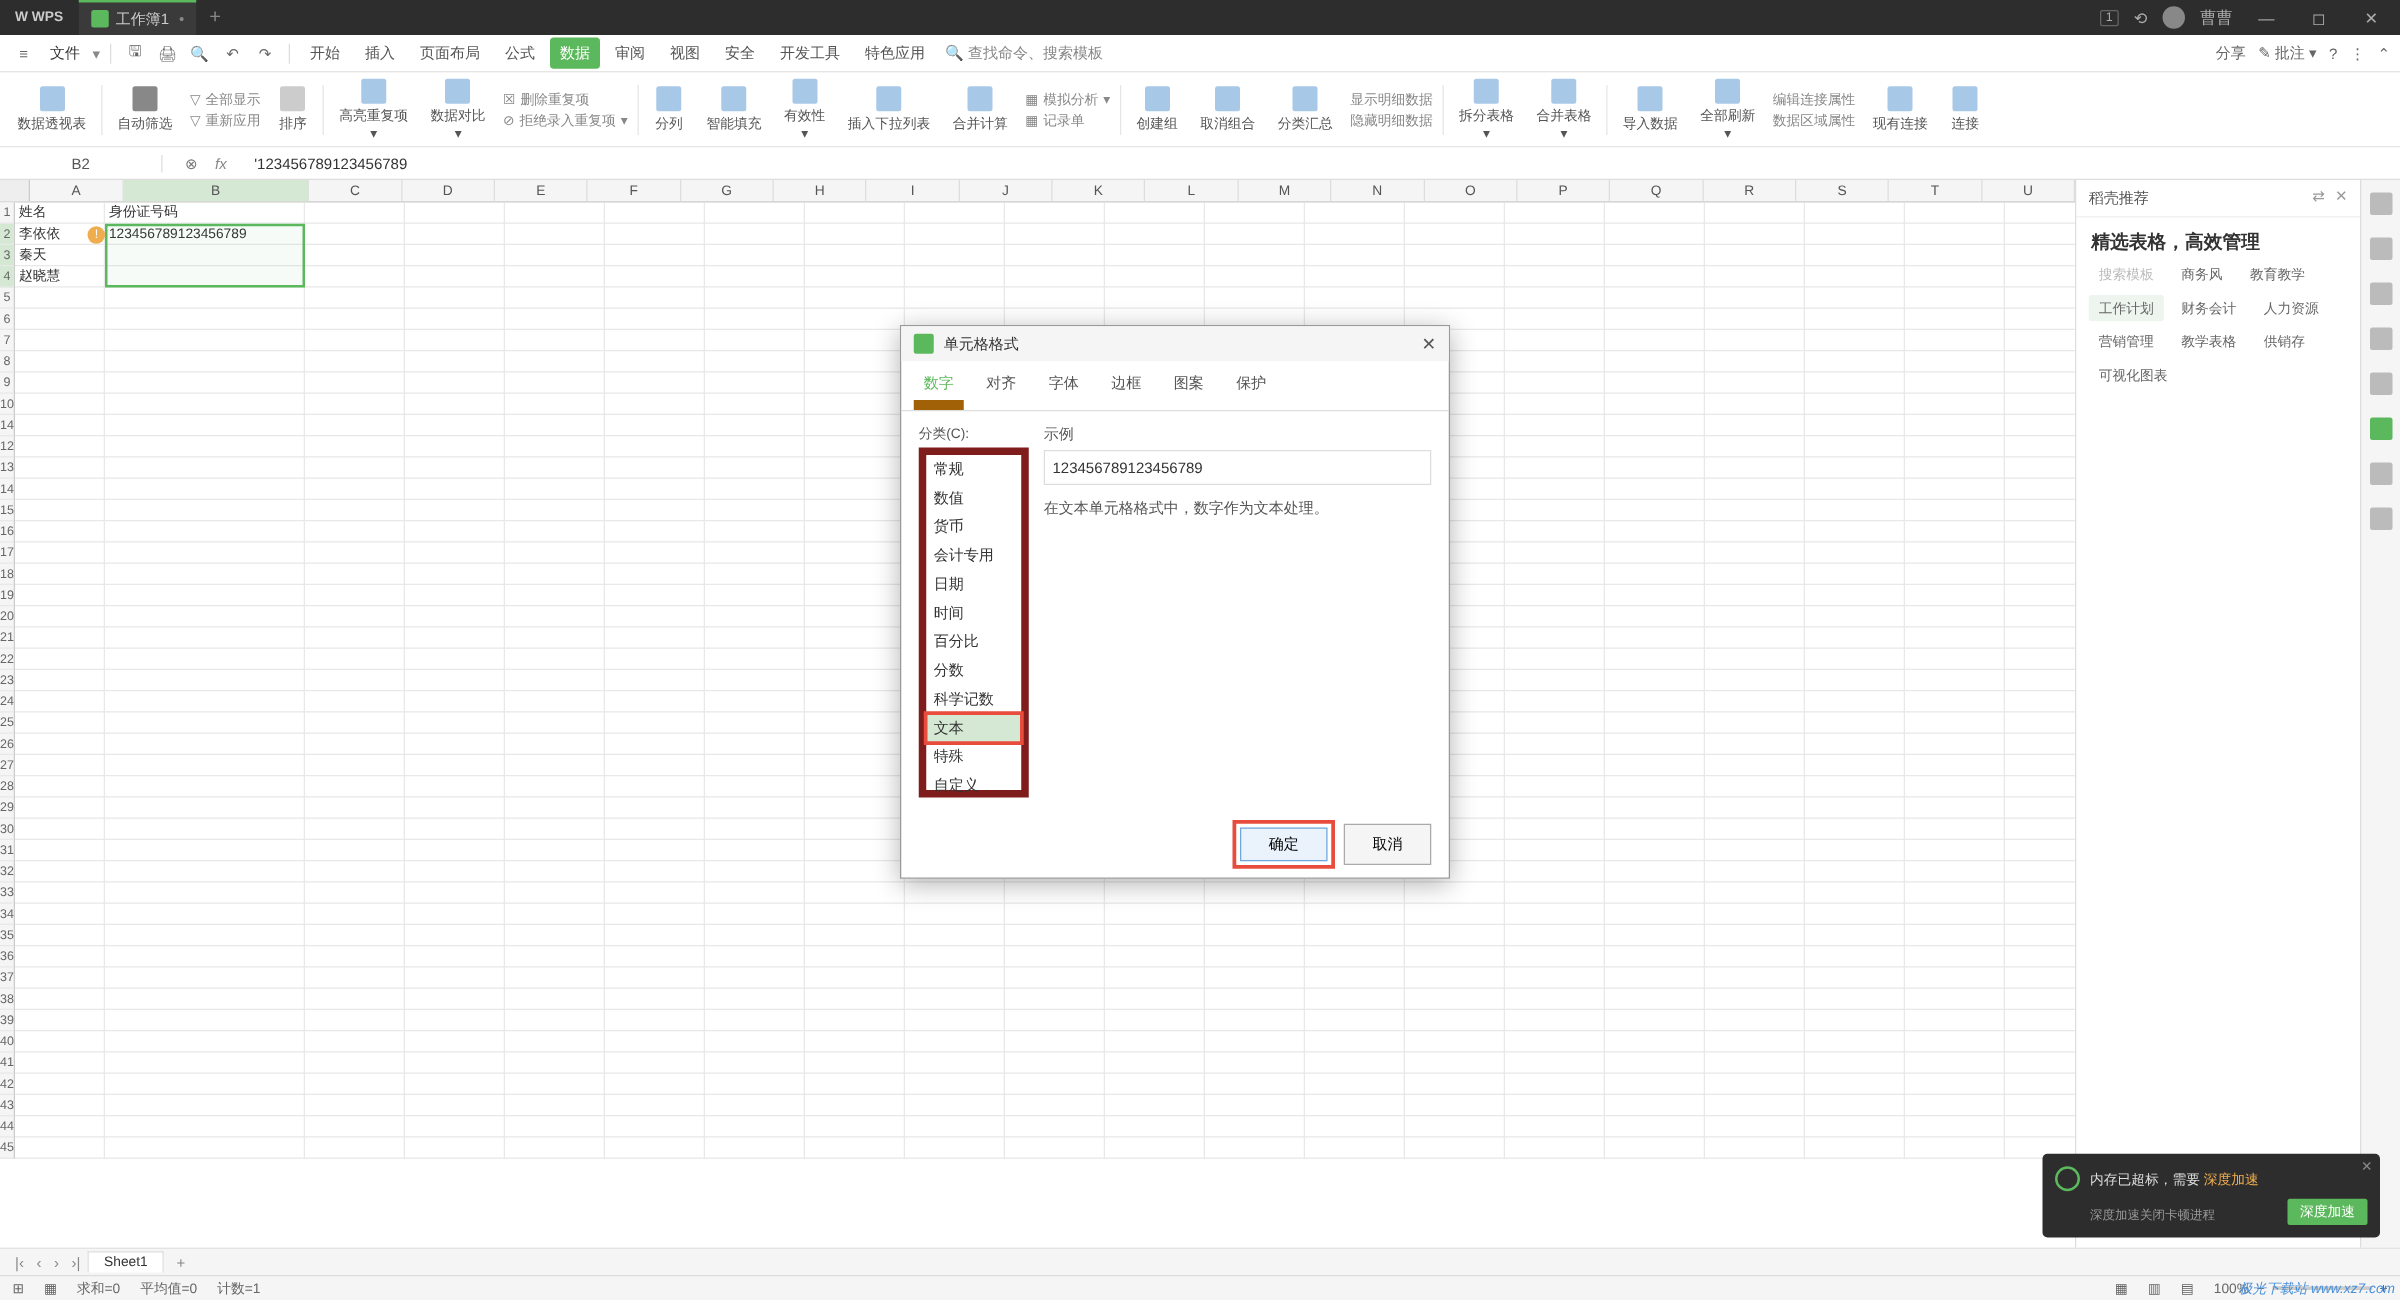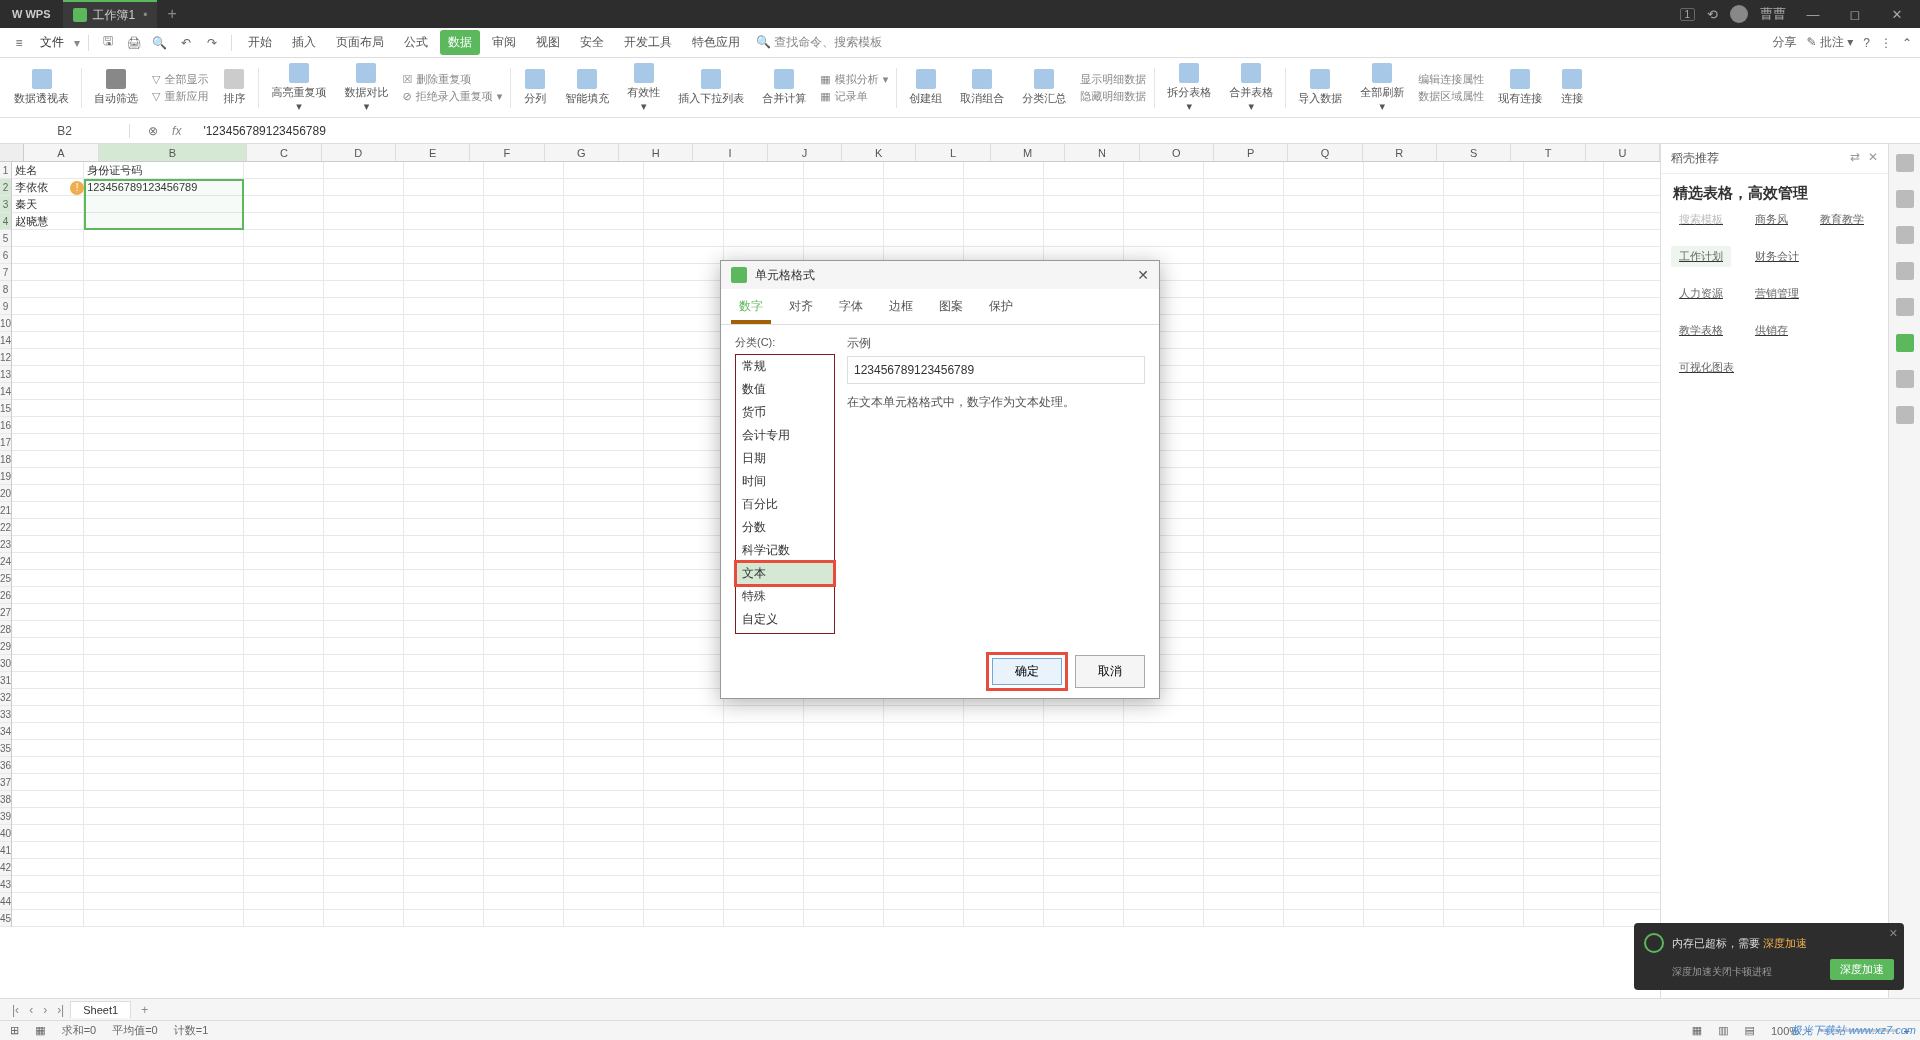--- a/index.html
+++ b/index.html
@@ -64,21 +64,21 @@
 .cell:first-child { width: 72px; }
 .cell.b { width: 160px; }
 .selection { position: absolute; border: 2px solid #5cb85c; background: rgba(92,184,92,0.05); pointer-events: none; }
 .warn-badge { position: absolute; width: 14px; height: 14px; background: #f0ad4e; border-radius: 50%; color: #fff; font-size: 10px; text-align: center; line-height: 14px; }
 
 
 .right-panel { width: 228px; background: #fff; border-left: 1px solid #ddd; display: flex; flex-direction: column; }
 .panel-header { padding: 6px 10px; display: flex; color: #555; font-size: 12px; border-bottom: 1px solid #eee; }
 .panel-title { padding: 10px 12px 2px; font-size: 15px; font-weight: bold; color: #333; }
 .panel-sub { padding: 0 12px 8px; font-size: 11px; color: #888; }
-.panel-tags { display: flex; flex-wrap: wrap; gap: 16px; padding: 4px 10px; text-decoration: underline; }
+.panel-tags { display: flex; flex-wrap: wrap; gap: 6px; padding: 4px 10px; }
 .tag { padding: 3px 8px; font-size: 11px; color: #666; border-radius: 2px; cursor: pointer; }
 .tag.hl { background: #eef5ee; }
 .panel-templates { padding: 8px; display: flex; flex-direction: column; gap: 10px; overflow: auto; }
 .template-card { background: #fff; border: 1px solid #eee; border-radius: 3px; box-shadow: 0 1px 3px rgba(0,0,0,0.05); }
 .template-img { height: 100px; background: linear-gradient(135deg,#1a4d5c,#2a6d7c); display: flex; align-items: center; justify-content: center; color: #fff; font-size: 10px; }
 .template-img.light { background: #f5f0e8; color: #888; }
 .template-img.planner { background: #fdf6ec; color: #a88; }
 .template-img.brown { background: linear-gradient(#8a7355,#a89070); }
 .template-label { padding: 6px; text-align: center; font-size: 11px; color: #555; }
 
@@ -98,24 +98,24 @@
 .status-bar .spacer { flex: 1; }
 .status-bar .zoom { display: flex; align-items: center; gap: 6px; }
 
 
 .dialog { position: absolute; left: 720px; top: 260px; width: 440px; background: #fff; border: 1px solid #999; box-shadow: 0 4px 20px rgba(0,0,0,0.3); z-index: 100; }
 .dialog-title { height: 28px; background: #f5f5f5; display: flex; align-items: center; padding: 0 10px; font-size: 12px; }
 .dialog-title .dlg-icon { width: 16px; height: 16px; background: #5cb85c; border-radius: 2px; margin-right: 8px; }
 .dialog-title .dlg-close { margin-left: auto; color: #555; font-size: 14px; }
 .dialog-tabs { display: flex; border-bottom: 1px solid #ddd; padding: 4px 10px 0; gap: 10px; }
 .dialog-tab { padding: 5px 8px; font-size: 12px; color: #555; cursor: pointer; }
-.dialog-tab.active { color: #5cb85c; border-bottom: 4px solid #a16207; }
+.dialog-tab.active { color: #5cb85c; border-bottom: 8px solid #a16207; }
 .dialog-body { padding: 10px 14px; display: flex; gap: 12px; min-height: 320px; }
 .category-label { font-size: 11px; color: #555; margin-bottom: 4px; }
-.category-list { width: 100px; border: 1px solid #7f1d1d; height: 280px; }
+.category-list { width: 88px; border: 6px solid #7f1d1d; height: 280px; }
 .cat-item { padding: 3px 6px; font-size: 12px; cursor: pointer; }
 .cat-item.selected { background: #d4e8d4; }
 .highlight-red { outline: 3px solid #e74c3c; outline-offset: -1px; }
 .preview-area { flex: 1; }
 .preview-label { font-size: 12px; color: #555; margin-bottom: 4px; }
 .preview-box { border: 1px solid #ddd; padding: 6px; margin-bottom: 10px; font-size: 12px; }
 .preview-desc { font-size: 12px; color: #555; }
 .dialog-footer { padding: 10px 14px; display: flex; justify-content: flex-end; gap: 10px; }
 .dlg-btn { padding: 4px 22px; border: 1px solid #aaa; background: #f5f5f5; font-size: 12px; cursor: pointer; }
 .dlg-btn.primary { border: 1px solid #6fa8dc; background: #eaf2fb; }

